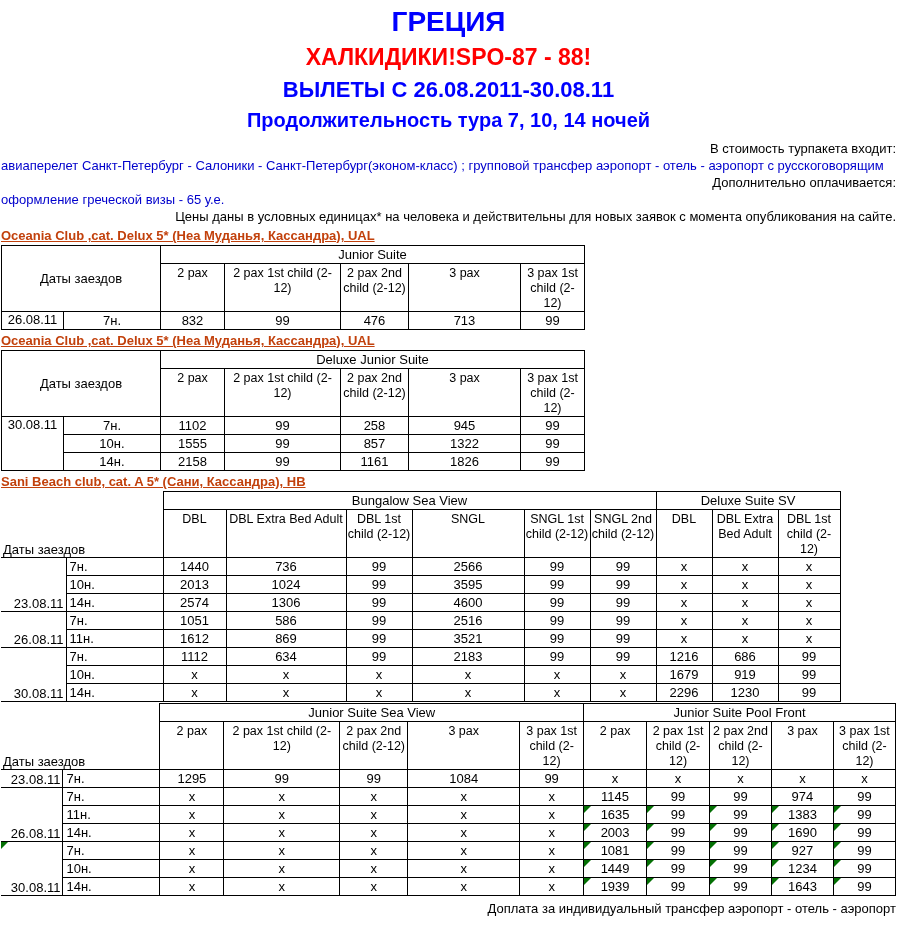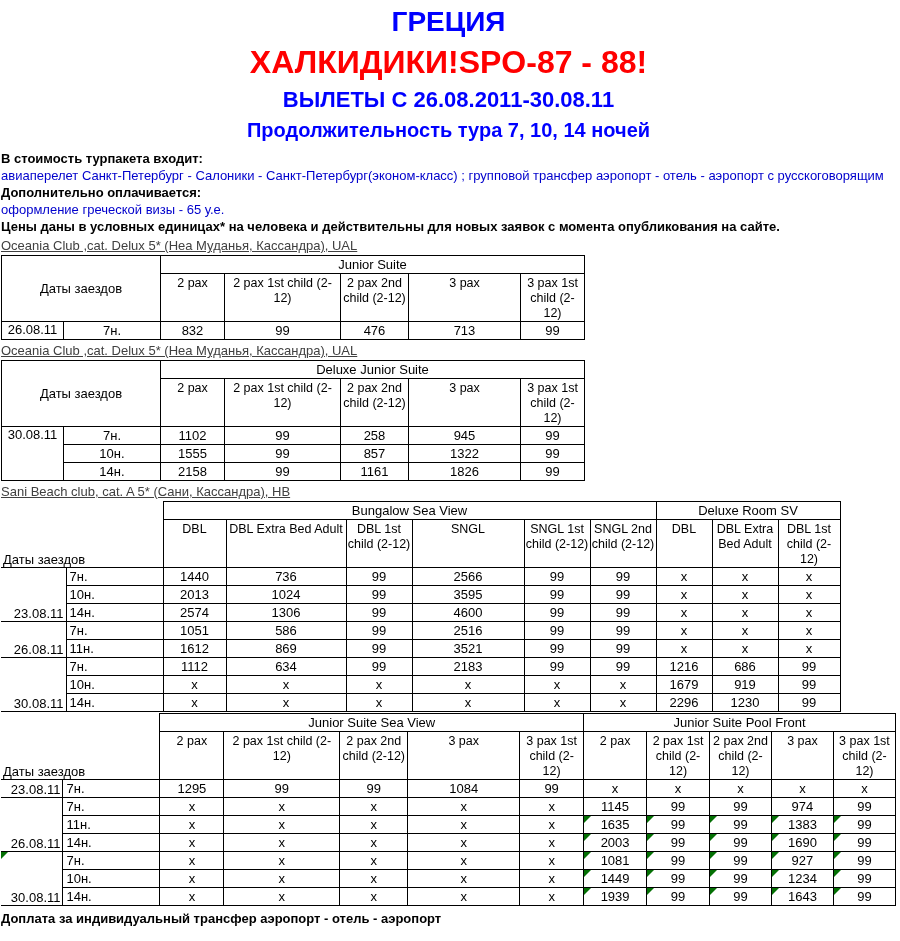--- a/index.html
+++ b/index.html
@@ -1,27 +1,27 @@
 <!DOCTYPE html>
 <html><head>
 <meta charset="utf-8">
 <style>
   html,body{margin:0;padding:0;background:#fff;}
   body{width:900px;height:941px;overflow:hidden;font-family:"Liberation Sans",sans-serif;color:#000;}
   .page{padding:4px 0 0 1px;width:895px;}
   .center{text-align:center;}
   .t1{font-size:28px;font-weight:bold;color:#0000FF;margin:2px 0 6px 0;}
-  .t2{font-size:32px;font-weight:bold;color:#FF0000;margin:0 0 6px 0;}
+  .t2{font-size:23px;font-weight:bold;color:#FF0000;margin:0 0 6px 0;}
   .t3{font-size:22px;font-weight:bold;color:#0000FF;margin:0 0 6px 0;}
   .t4{font-size:20px;font-weight:bold;color:#0000FF;margin:0 0 8px 0;}
   p{margin:0;padding:0;font-size:13px;line-height:17px;}
-  p.b{font-weight:bold;}
+  p.b{font-weight:normal;text-align:right;}
   p.blue{color:#0000CC;}
   .clip{white-space:nowrap;overflow:hidden;}
-  a.hotel-link{display:inline-block;color:#404040;font-weight:normal;font-size:13px;text-decoration:underline;margin:3px 0 1px 0;line-height:15px;}
+  a.hotel-link{display:inline-block;color:#c2410c;font-weight:bold;font-size:13px;text-decoration:underline;margin:3px 0 1px 0;line-height:15px;}
   table.price{border-collapse:collapse;table-layout:fixed;margin:1px 0 0 0;}
   table.price th,table.price td{border:1px solid #000;font-weight:normal;font-size:13px;line-height:15px;padding:0 2px;text-align:center;height:17px;overflow:hidden;}
   table.price tr.subs th{vertical-align:top;font-size:12.5px;padding:2px 1px 0 1px;height:30px;}
   table.price th.dates{vertical-align:middle;}
   table.price td.date{vertical-align:top;}
   table.open th.dates{border-top:none;border-left:none;text-align:left;vertical-align:bottom;padding-left:2px;}
   table.open td.date{border-left:none;text-align:right;vertical-align:bottom;padding-left:2px;}
   table.open td.nights{text-align:left;padding-left:3px;}
   .tri{position:relative;}
   .tri::before{content:"";position:absolute;left:0;top:0;width:0;height:0;border-top:7px solid #047004;border-right:7px solid transparent;}
@@ -133,21 +133,21 @@
           <col style="width: 66px;">
           <col style="width: 66px;">
           <col style="width: 56px;">
           <col style="width: 66px;">
           <col style="width: 62px;">
         </colgroup>
         <tbody>
           <tr>
             <th colspan="2" rowspan="2" class="dates">Даты заездов</th>
             <th colspan="6">Bungalow Sea View</th>
-            <th colspan="3">Deluxe Room SV</th>
+            <th colspan="3">Deluxe Suite SV</th>
           </tr>
           <tr class="subs">
             <th>DBL</th>
             <th>DBL Extra Bed Adult</th>
             <th>DBL 1st child (2-12)</th>
             <th>SNGL</th>
             <th>SNGL 1st child (2-12)</th>
             <th>SNGL 2nd child (2-12)</th>
             <th>DBL</th>
             <th>DBL Extra Bed Adult</th>

